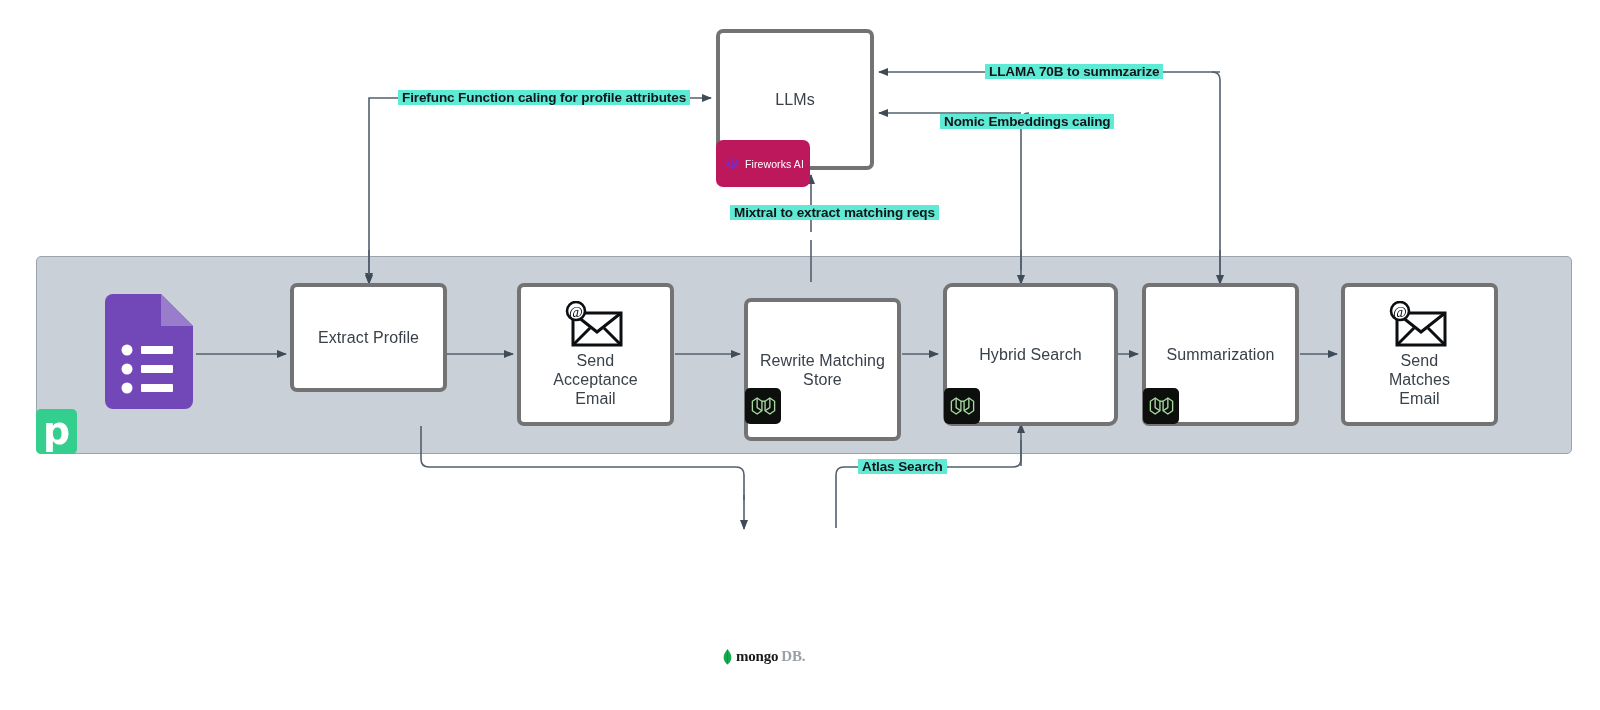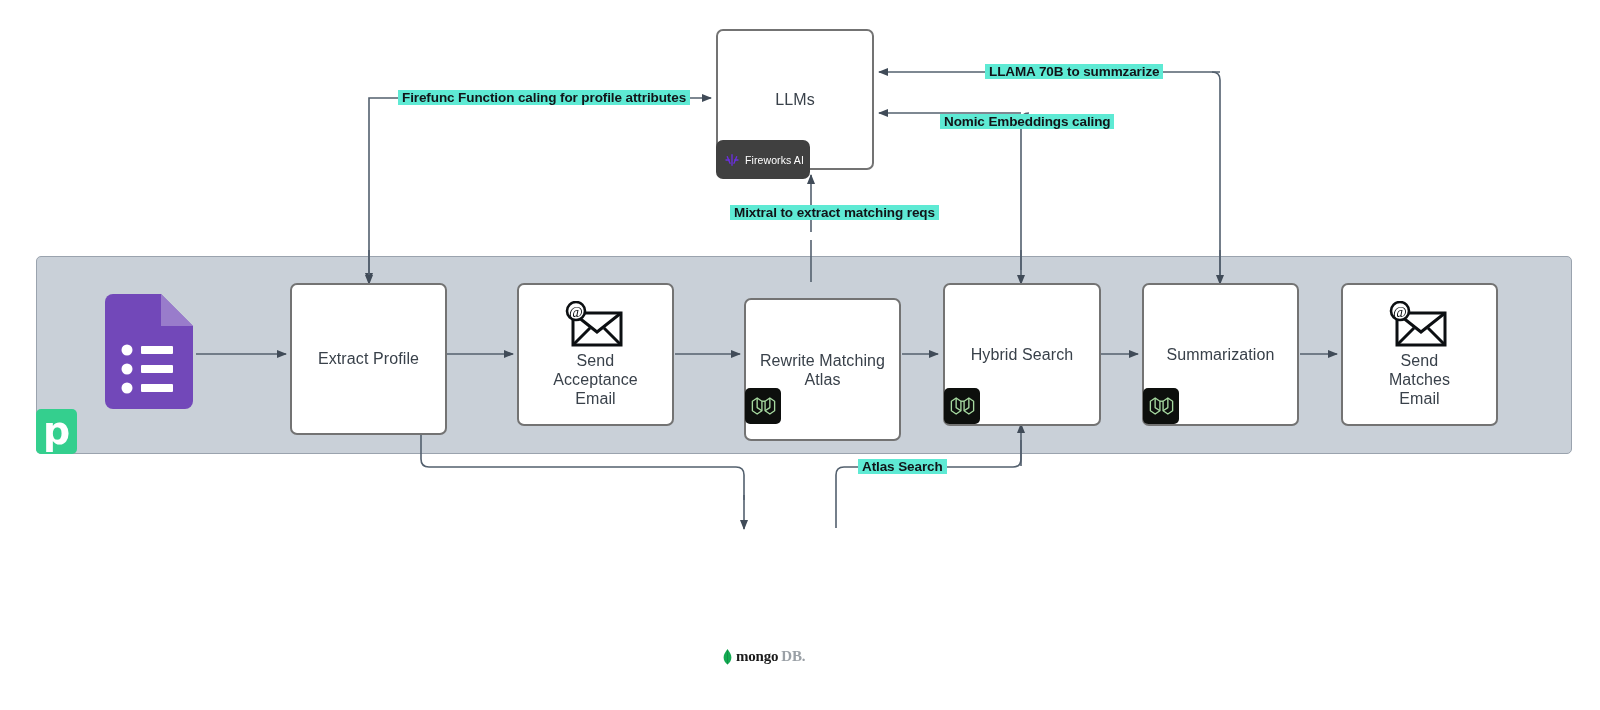--- a/index.html
+++ b/index.html
@@ -32,21 +32,21 @@
     width: 1536px;
     height: 198px;
     background: #c9d0d8;
     border: 1px solid #9aa3ae;
     border-radius: 5px;
     box-sizing: border-box;
   }
   .node {
     position: absolute;
     background: #ffffff;
-    border: 2px solid #737373;
+    border: 4px solid #737373;
     border-radius: 7px;
     box-sizing: border-box;
     display: flex;
     align-items: center;
     justify-content: center;
     flex-direction: column;
   }
   .node-label {
     color: #39414a;
     font-size: 16px;
@@ -78,22 +78,22 @@
     line-height: 15px;
     letter-spacing: -0.1px;
   }
 
   
   .fw-badge {
     position: absolute;
     left: 716px;
     top: 140px;
     width: 94px;
-    height: 39px;
-    background: #404040;
+    height: 47px;
+    background: #be185d;
     border-radius: 7px;
     display: flex;
     align-items: center;
     gap: 5px;
     padding-left: 8px;
     box-sizing: border-box;
   }
   .fw-badge .fw-text {
     color: #ffffff;
     font-size: 10.5px;
@@ -253,21 +253,21 @@
       <circle cx="22" cy="94" r="5.5"></circle>
       <rect x="36" y="52" width="32" height="8" rx="1"></rect>
       <rect x="36" y="71" width="32" height="8" rx="1"></rect>
       <rect x="36" y="90" width="32" height="8" rx="1"></rect>
     </g>
   </svg>
   <div class="p-badge">
     <span>p</span>
   </div>
 
-  <div class="node" style="left:290px; top:283px; width:157px; height:152px;">
+  <div class="node" style="left:290px; top:283px; width:157px; height:109px;">
     <div class="node-label">Extract Profile</div>
   </div>
 
   <div class="node email-node" style="left:517px; top:283px; width:157px; height:143px;">
     <div class="node-inner">
       <svg class="email-ico" width="62" height="46" viewBox="0 0 62 46">
         <g stroke="#0c0f12" stroke-width="3" fill="none">
           <rect x="9" y="12" width="48" height="32"></rect>
           <path d="M9,12 L33,31 L57,12"></path>
           <path d="M9,44 L26,27"></path>
@@ -282,36 +282,36 @@
         <span>Send</span><br>
         <span>Acceptance</span><br>
         <span>Email</span>
       </div>
     </div>
   </div>
 
   <div class="node" style="left:744px; top:298px; width:157px; height:143px;">
     <div class="node-label multiline">
       <span>Rewrite Matching</span><br>
-      <span>Atlas</span>
+      <span>Store</span>
     </div>
   </div>
   <div class="atlas-badge" style="left:745px; top:388px;">
     <svg width="27" height="22" viewBox="0 0 34 26">
       <g fill="none" stroke="#a6d9a0" stroke-width="1.7" stroke-linejoin="round">
         <path d="M3,7 L9,3 L15,7 L15,19 L9,23 L3,19 Z"></path>
         <path d="M19,7 L25,3 L31,7 L31,19 L25,23 L19,19 Z"></path>
         <path d="M9,3 L9,15 L15,19"></path>
         <path d="M25,3 L25,15 L19,19"></path>
         <path d="M15,7 L19,7"></path>
       </g>
     </svg>
   </div>
 
-  <div class="node" style="left:943px; top:283px; width:158px; height:143px;">
+  <div class="node" style="left:943px; top:283px; width:175px; height:143px;border-radius:9px;">
     <div class="node-label">Hybrid Search</div>
   </div>
   <div class="atlas-badge" style="left:944px; top:388px;">
     <svg width="27" height="22" viewBox="0 0 34 26">
       <g fill="none" stroke="#a6d9a0" stroke-width="1.7" stroke-linejoin="round">
         <path d="M3,7 L9,3 L15,7 L15,19 L9,23 L3,19 Z"></path>
         <path d="M19,7 L25,3 L31,7 L31,19 L25,23 L19,19 Z"></path>
         <path d="M9,3 L9,15 L15,19"></path>
         <path d="M25,3 L25,15 L19,19"></path>
         <path d="M15,7 L19,7"></path>

